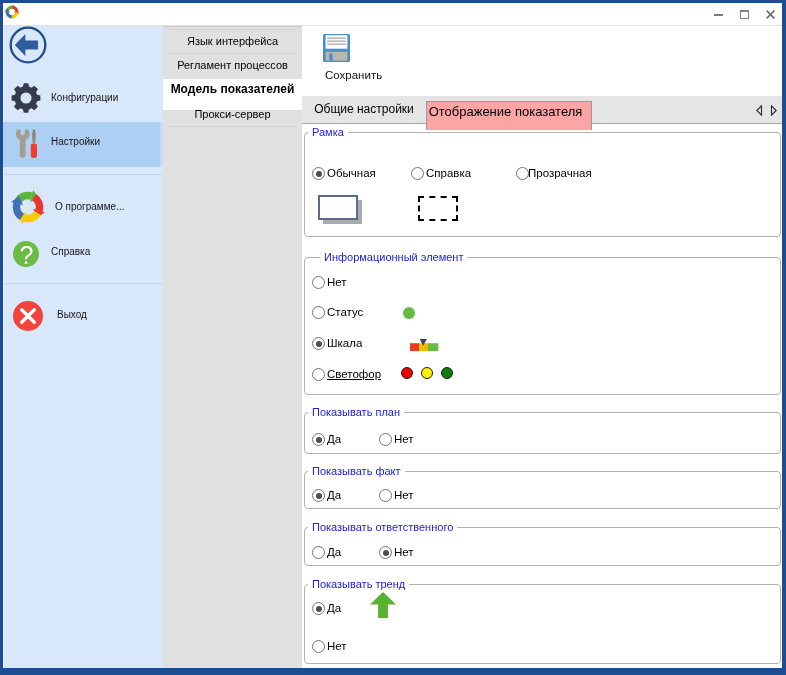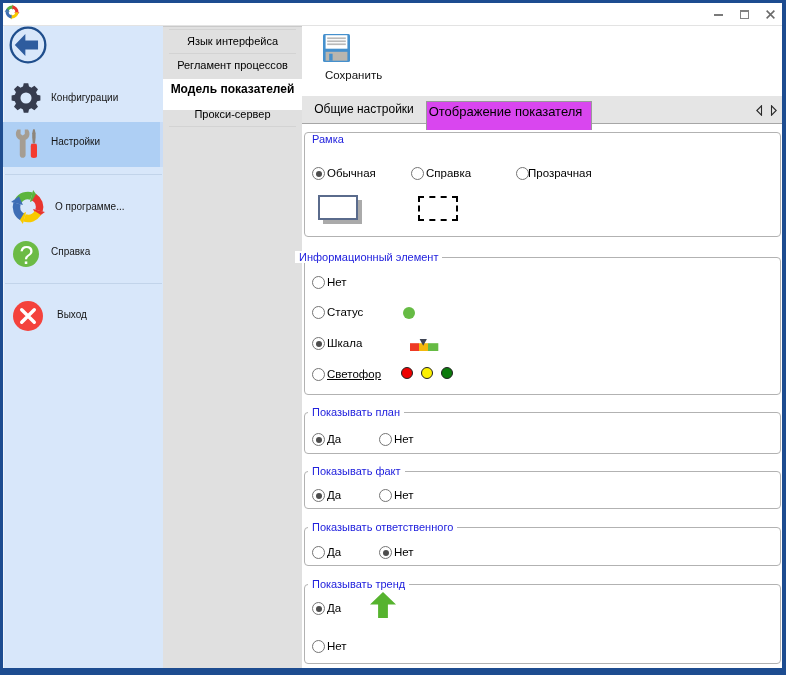--- a/index.html
+++ b/index.html
@@ -25,21 +25,21 @@
 .mitem.sel{left:163px;width:139px;background:#fff;font-weight:bold;font-size:12px;}
 
 .grouplabel{position:absolute;font-size:11px;color:#2121dd;background:#fff;padding:0 4px;z-index:3;line-height:12px;}
 .groupbox{position:absolute;left:304px;width:477px;border:1px solid #b2b2b2;border-radius:4px;z-index:1;}
 .radio{position:absolute;width:13px;height:13px;border-radius:50%;border:1px solid #757575;background:#fff;z-index:2;}
 .radio.on::after{content:"";position:absolute;left:2.5px;top:2.5px;width:6px;height:6px;border-radius:50%;background:#4d4d4d;}
 .rlabel{position:absolute;font-size:11.5px;color:#000;white-space:nowrap;z-index:2;}
 
 #tabstrip{position:absolute;left:302px;top:96px;width:480px;height:28px;background:#e5e5e5;border-bottom:1px solid #a6a6a6;}
 #tab1{position:absolute;left:302px;top:96px;width:124px;height:26px;font-size:12px;text-align:center;line-height:27px;color:#000;}
-#tab2{position:absolute;left:426px;top:101px;width:166px;height:29px;background:#d946ef;border:1px solid #9a9a9a;border-bottom:none;font-size:13px;text-align:center;line-height:20px;z-index:2;color:#000;padding-right:7px;}
+#tab2{position:absolute;left:426px;top:101px;width:166px;height:29px;background:#fca5a5;border:1px solid #9a9a9a;border-bottom:none;font-size:13px;text-align:center;line-height:20px;z-index:2;color:#000;padding-right:7px;}
 </style>
 </head>
 <body>
 
 <svg class="abs" style="left:4px;top:4px;" width="16" height="16" viewBox="0 0 34 34">
   <g fill="none">
     <g stroke="#5cb53c" stroke-width="6.8">
         <path d="M6.75 16.28 A10.3 10.3 0 0 1 17.54 6.71"></path>
       </g>
     <path d="M17.5 1.2 L24.2 6.7 L17.5 12.2 Z" fill="#5cb53c"></path>
@@ -144,33 +144,33 @@
 
 <div id="tabstrip"></div>
 <div id="tab1">Общие настройки</div>
 <div id="tab2">Отображение показателя</div>
 <svg class="abs" style="left:756px;top:105px;" width="21" height="11" viewBox="0 0 21 11">
   <path d="M5.5 0.8 L5.5 10.2 L0.8 5.5 Z" fill="none" stroke="#2a2a2a" stroke-width="1.1"></path>
   <path d="M15.5 0.8 L15.5 10.2 L20.2 5.5 Z" fill="none" stroke="#2a2a2a" stroke-width="1.1"></path>
 </svg>
 
 <div class="groupbox" style="top:132px;height:105px;"></div>
-<div class="grouplabel" style="left:308px;top:126px;margin-top:7px;">Рамка</div>
+<div class="grouplabel" style="left:308px;top:126px;">Рамка</div>
 <div class="radio on" style="left:312px;top:167px;"></div>
 <div class="rlabel" style="left:327px;top:167px;">Обычная</div>
 <div class="radio" style="left:411px;top:167px;"></div>
 <div class="rlabel" style="left:426px;top:167px;">Справка</div>
 <div class="radio" style="left:516px;top:167px;"></div>
 <div class="rlabel" style="left:528px;top:167px;">Прозрачная</div>
 <div class="abs" style="left:323px;top:200px;width:39px;height:24px;background:#aaa;"></div>
 <div class="abs" style="left:318px;top:195px;width:40px;height:25px;background:#fff;border:2px solid #5a6b8c;"></div>
 <div class="abs" style="left:418px;top:196px;width:40px;height:25px;border:2px dashed #000;"></div>
 
 <div class="groupbox" style="top:257px;height:138px;"></div>
-<div class="grouplabel" style="left:295px;top:251px;text-align:right;">Информационный элемент</div>
+<div class="grouplabel" style="left:320px;top:251px;text-align:right;">Информационный элемент</div>
 <div class="radio" style="left:312px;top:276px;"></div>
 <div class="rlabel" style="left:327px;top:276px;">Нет</div>
 <div class="radio" style="left:312px;top:306px;"></div>
 <div class="rlabel" style="left:327px;top:306px;">Статус</div>
 <div class="abs" style="left:403px;top:307px;width:12px;height:12px;border-radius:50%;background:#66bb44;"></div>
 <div class="radio on" style="left:312px;top:337px;"></div>
 <div class="rlabel" style="left:327px;top:337px;">Шкала</div>
 <svg class="abs" style="left:410px;top:338px;" width="29" height="14" viewBox="0 0 29 14">
   <rect x="0" y="5.2" width="9" height="7.8" fill="#ee3a24"></rect>
   <rect x="9" y="5.2" width="9" height="7.8" fill="#f4b80c"></rect>

